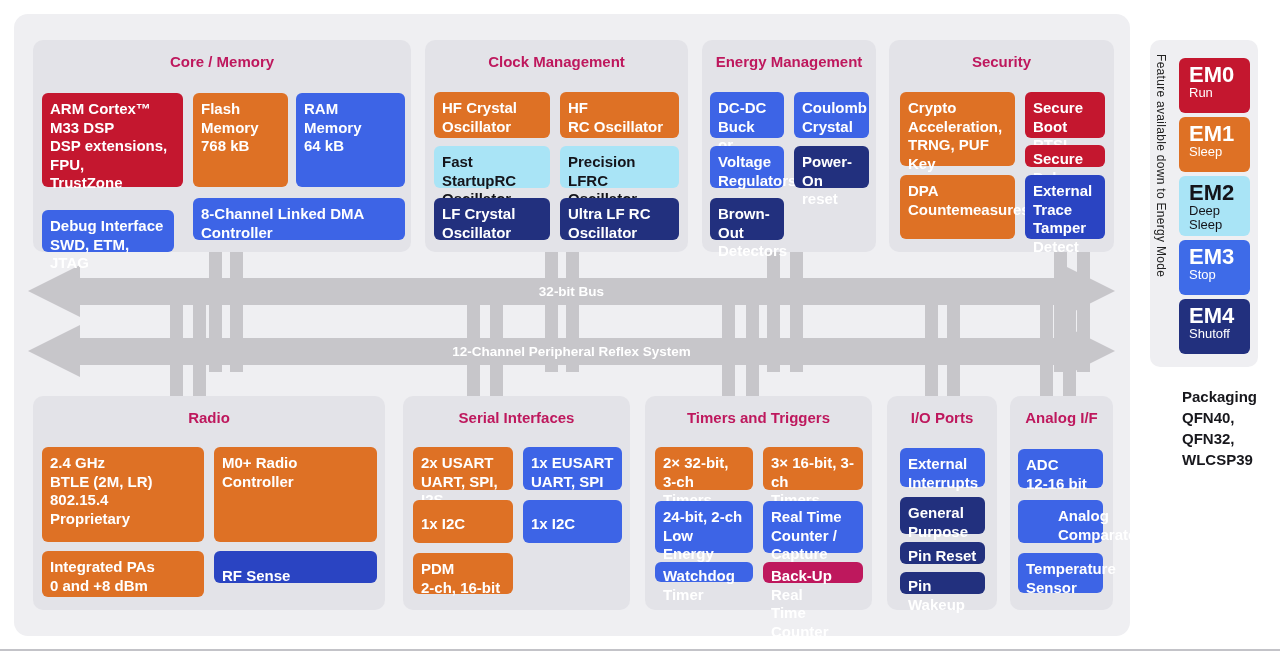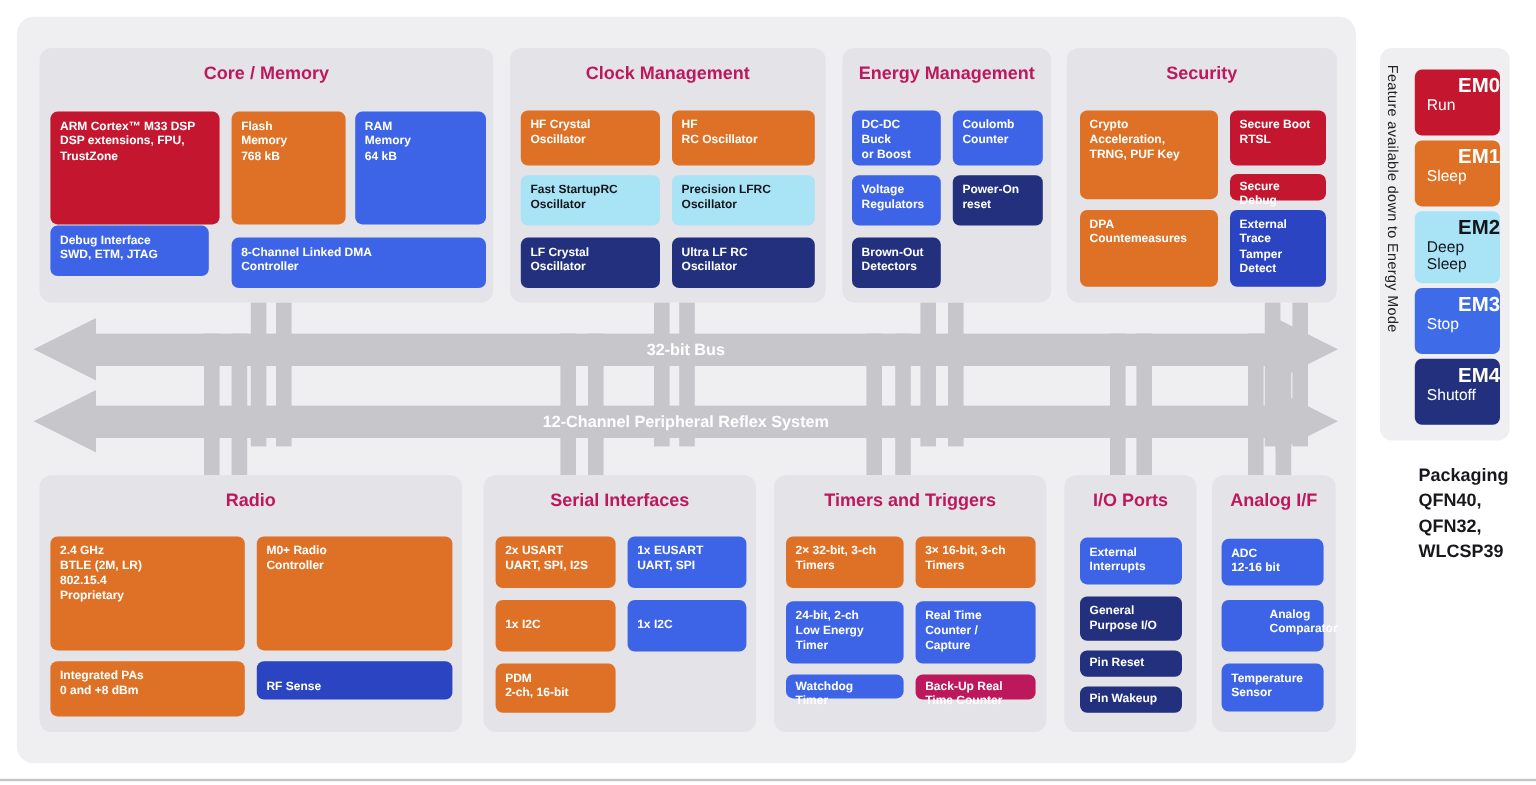--- a/index.html
+++ b/index.html
@@ -3,33 +3,33 @@
 <meta charset="utf-8">
 <style>
   html,body{margin:0;padding:0;background:#fff;}
   #stage{position:relative;width:1280px;height:654px;background:#ffffff;overflow:hidden;
          font-family:"Liberation Sans",sans-serif;}
   .panel{position:absolute;background:#EFEFF2;border-radius:14px;}
   .section{position:absolute;background:#E3E3E8;border-radius:10px;z-index:3;}
   .sec-title{position:absolute;top:13px;left:0;width:100%;text-align:center;
              font-size:15px;font-weight:700;color:#be185d;}
   .blk{position:absolute;border-radius:6px;box-sizing:border-box;padding:7px 8px;
-       color:#fff;font-size:10px;font-weight:700;line-height:1.24;white-space:pre-line;}
+       color:#fff;font-size:15px;font-weight:700;line-height:1.24;white-space:pre-line;}
   .blk.dark-text{color:#14141A;}
   .conn{position:absolute;width:13px;background:#C7C6CA;z-index:1;}
   .arrow-body{position:absolute;background:#C7C6CA;z-index:2;}
   .bus-label{position:absolute;left:0;top:0;width:100%;height:100%;text-align:center;
              color:#FFFFFF;font-weight:700;font-size:13.5px;line-height:27px;}
   .tri{position:absolute;width:0;height:0;z-index:2;}
   .tri-left{border-top:26px solid transparent;border-bottom:26px solid transparent;
             border-right:52px solid #C7C6CA;}
   .tri-right{border-top:26px solid transparent;border-bottom:26px solid transparent;
              border-left:52px solid #C7C6CA;}
   .em-block{position:absolute;border-radius:6px;box-sizing:border-box;padding:5px 0 0 10px;color:#fff;}
-  .em-name{font-size:17px;font-weight:600;line-height:1.05;text-align:right;}
+  .em-name{font-size:22px;font-weight:600;line-height:1.05;}
   .em-sub{font-size:13px;font-weight:500;line-height:1.1;white-space:pre-line;}
   .em-block.dark-text{color:#14141A;}
   .strip-label{position:absolute;left:4px;top:14px;height:300px;
                writing-mode:vertical-rl;font-size:12px;color:#222;letter-spacing:0.3px;}
   .packaging{position:absolute;font-size:15px;font-weight:700;color:#17171C;
              line-height:1.4;white-space:pre-line;}
   .bottom-line{position:absolute;left:0;top:649px;width:1280px;height:2px;background:#C3C3C8;}
 </style>
 </head>
 <body>
@@ -75,21 +75,21 @@
     <div class="sec-title">Core / Memory</div>
     <div class="blk" style="left:9px;top:53px;width:141px;height:94px;background:#C4172F;">ARM Cortex™ M33 DSP
 DSP extensions, FPU,
 TrustZone</div>
     <div class="blk" style="left:160px;top:53px;width:95px;height:94px;background:#DE7125;">Flash
 Memory
 768 kB</div>
     <div class="blk" style="left:263px;top:53px;width:109px;height:94px;background:#3D64E6;">RAM
 Memory
 64 kB</div>
-    <div class="blk" style="left:9px;top:148px;width:132px;height:42px;background:#3D64E6;">Debug Interface
+    <div class="blk" style="left:9px;top:170px;width:132px;height:42px;background:#3D64E6;">Debug Interface
 SWD, ETM, JTAG</div>
     <div class="blk" style="left:160px;top:158px;width:212px;height:42px;background:#3D64E6;">8-Channel Linked DMA
 Controller</div>
   </div>
 
   <div class="section" style="left:425px;top:40px;width:263px;height:212px;">
     <div class="sec-title">Clock Management</div>
     <div class="blk" style="left:9px;top:52px;width:116px;height:46px;background:#DE7125;">HF Crystal
 Oscillator</div>
     <div class="blk" style="left:135px;top:52px;width:119px;height:46px;background:#DE7125;">HF
@@ -102,21 +102,21 @@
 Oscillator</div>
     <div class="blk" style="left:135px;top:158px;width:119px;height:42px;background:#22307E;">Ultra LF RC
 Oscillator</div>
   </div>
 
   <div class="section" style="left:702px;top:40px;width:174px;height:212px;">
     <div class="sec-title">Energy Management</div>
     <div class="blk" style="left:8px;top:52px;width:74px;height:46px;background:#3D64E6;">DC-DC Buck
 or Boost</div>
     <div class="blk" style="left:92px;top:52px;width:75px;height:46px;background:#3D64E6;">Coulomb
-Counter</div>
+Crystal</div>
     <div class="blk" style="left:8px;top:106px;width:74px;height:42px;background:#3D64E6;">Voltage
 Regulators</div>
     <div class="blk" style="left:92px;top:106px;width:75px;height:42px;background:#22307E;">Power-On
 reset</div>
     <div class="blk" style="left:8px;top:158px;width:74px;height:42px;background:#22307E;">Brown-Out
 Detectors</div>
   </div>
 
   <div class="section" style="left:889px;top:40px;width:225px;height:212px;">
     <div class="sec-title">Security</div>

